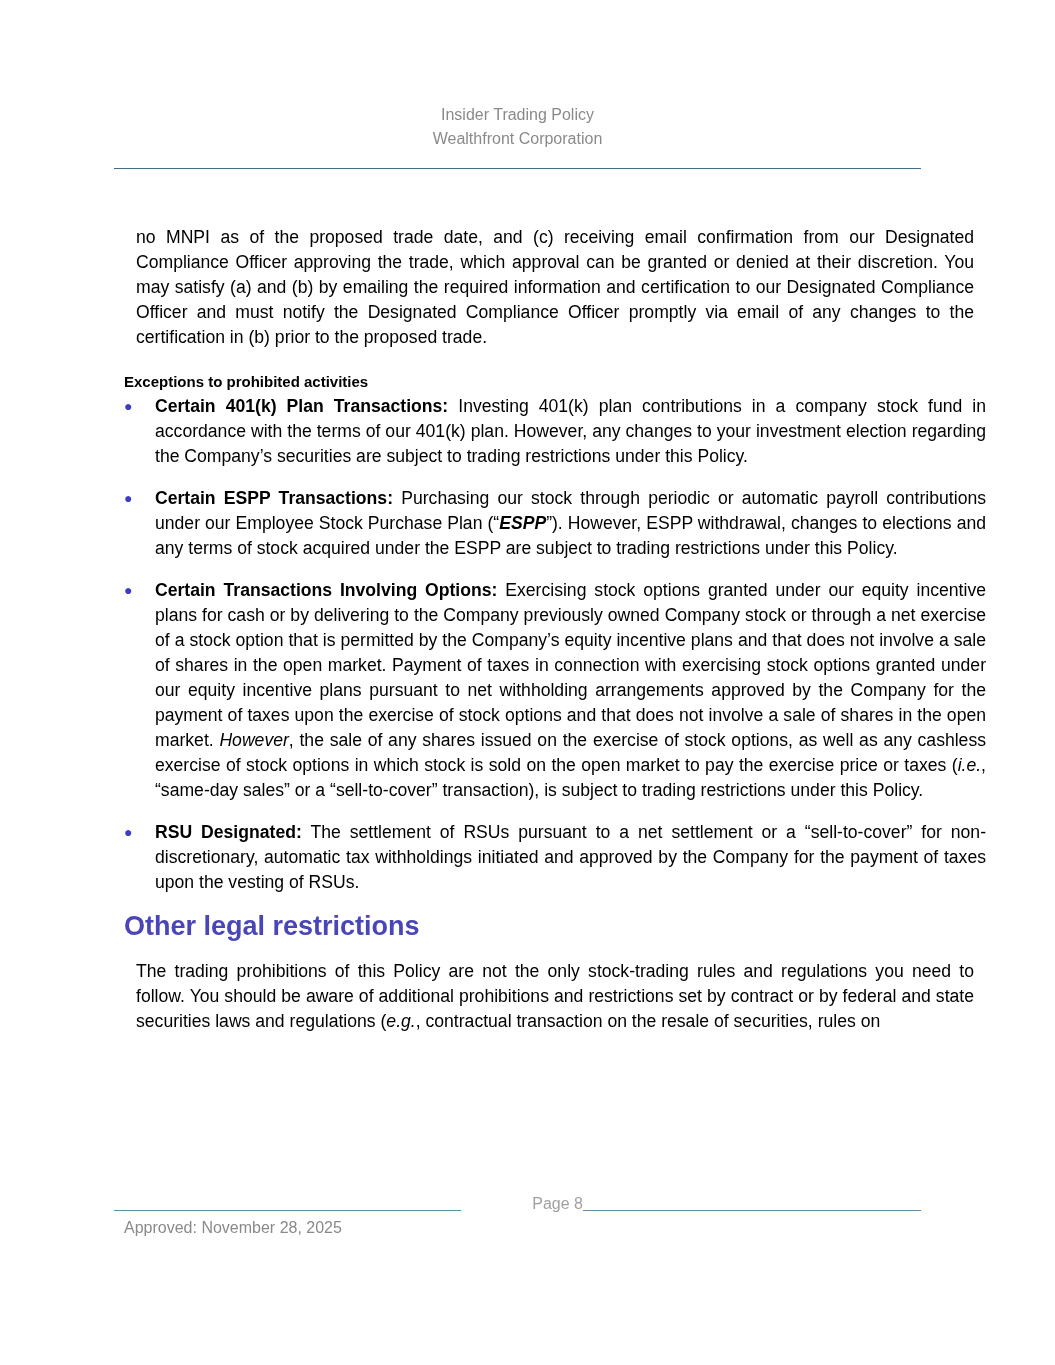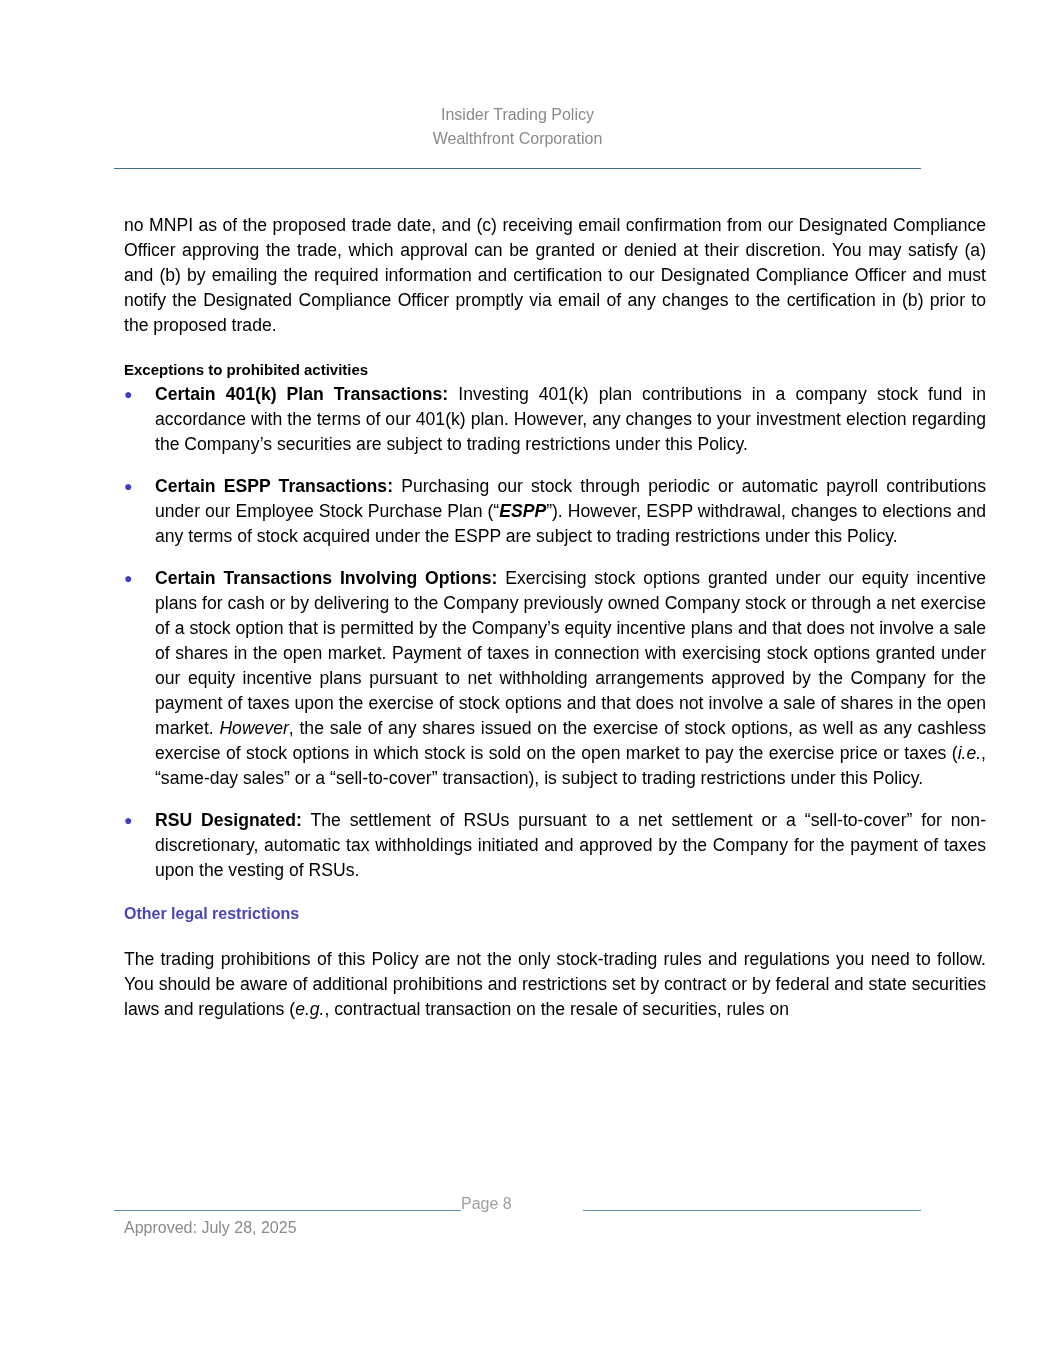--- a/index.html
+++ b/index.html
@@ -35,21 +35,21 @@
     }
     .content {
       position: absolute;
       left: 124px;
       top: 213px;
       width: 862px;
       font-size: 17.6px;
       line-height: 25px;
     }
     .content p {
-      margin: 0;
+      margin: 12px;
       text-align: justify;
     }
     .para-top { margin-bottom: 19px !important; }
     .subheading {
       font-weight: bold;
       font-size: 15px;
       line-height: 25px;
       margin: 0;
     }
     .intro { margin-bottom: 17px !important; }
@@ -69,38 +69,38 @@
       left: 0;
       top: 0;
       color: #3c3cc8;
       font-size: 14px;
     }
     .bold { font-weight: bold; }
     .italic { font-style: italic; }
     .section-heading {
       color: #4a46b8;
       font-weight: bold;
-      font-size: 16px;
+      font-size: 27px;
       line-height: 28px;
       margin: 3px 0 19px 0;
     }
     .footer-rule {
       position: absolute;
       top: 1210px;
       height: 0;
       border-top: 1px solid #5f8fa6;
     }
     .footer-rule.left { left: 114px; width: 347px; }
     .footer-rule.right { left: 583px; width: 338px; }
     .page-number {
       position: absolute;
       left: 461px;
       width: 122px;
       top: 1193px;
-      text-align: left;
+      text-align: right;
       color: #a0a0a0;
       font-size: 16px;
       line-height: 22px;
     }
     .approved {
       position: absolute;
       left: 124px;
       top: 1217px;
       color: #8a8a8a;
       font-size: 16px;
@@ -140,13 +140,13 @@
     </li>
   </ul>
 
   <h2 class="section-heading">Other legal restrictions</h2>
   <p><span>The trading prohibitions of this Policy are not the only stock-trading rules and regulations you need to follow. You should be aware of additional prohibitions and restrictions set by contract or by federal and state securities laws and regulations (</span><span class="italic">e.g.</span><span>, contractual transaction on the resale of securities, rules on</span></p>
 </div>
 
 <div class="footer-rule left"></div>
 <div class="page-number">Page 8</div>
 <div class="footer-rule right"></div>
-<div class="approved">Approved: July 28, 2025</div>
+<div class="approved">Approved: November 28, 2025</div>
 
 </body></html>

